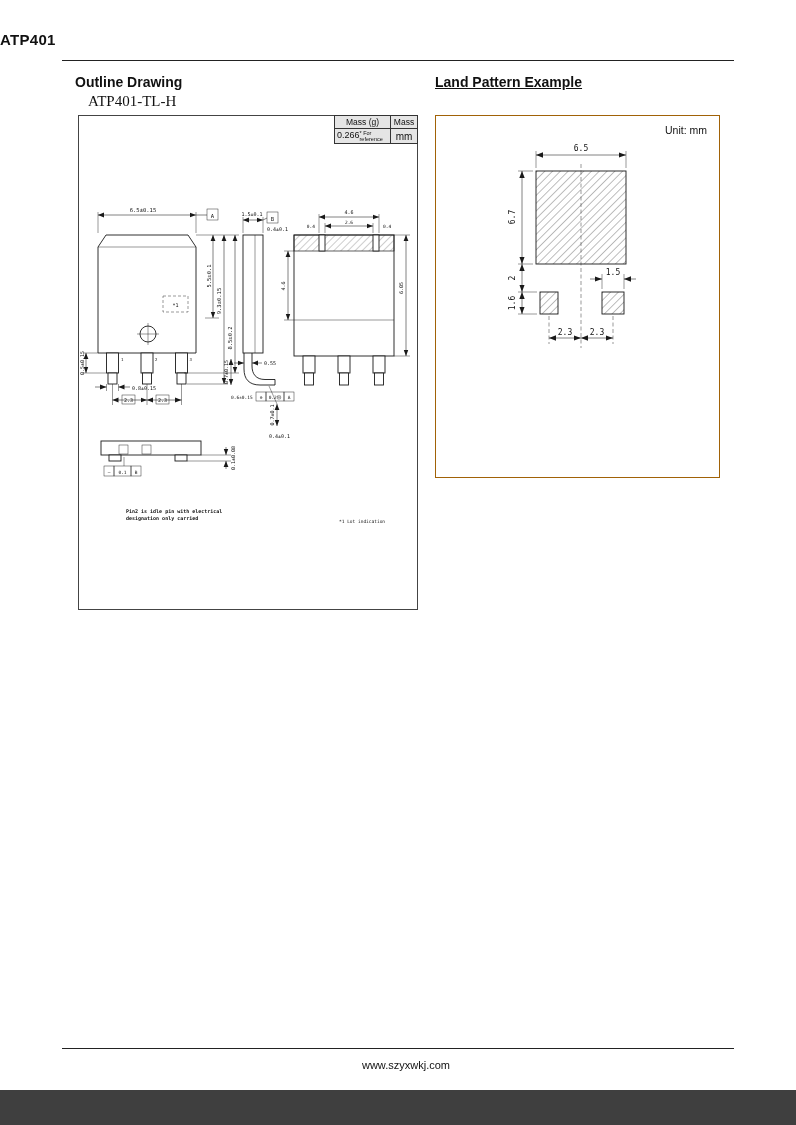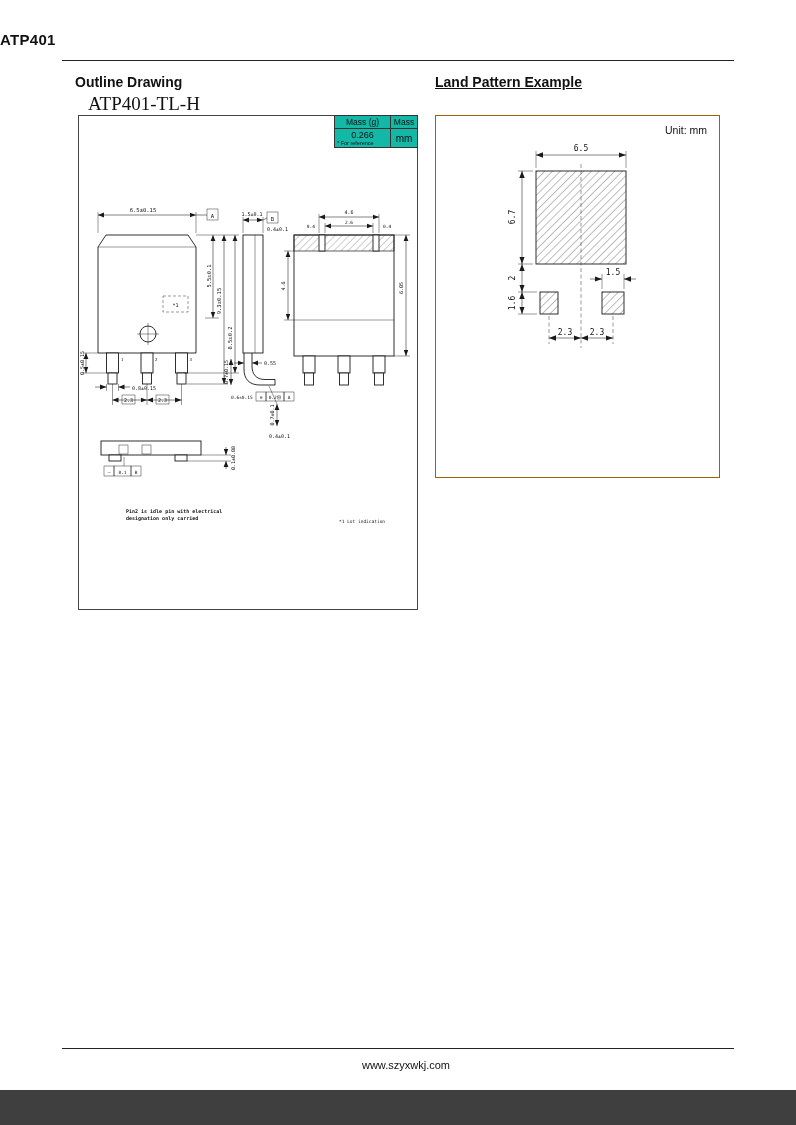--- a/index.html
+++ b/index.html
@@ -4,35 +4,35 @@
 <style>
   html,body{margin:0;padding:0;}
   body{width:796px;height:1125px;position:relative;background:#fff;
        font-family:"Liberation Sans",sans-serif;color:#111;overflow:hidden;}
   .title{position:absolute;top:31px;left:0;width:100%;text-align:left;
          font-size:15px;font-weight:bold;letter-spacing:.3px;}
   .title-rule{position:absolute;top:60px;left:62px;width:672px;border-top:1.8px solid #222;}
   .heading{position:absolute;font-size:14px;font-weight:bold;}
   .outline-heading{top:74px;left:75px;}
   .land-heading{top:74px;left:435px;text-decoration:underline;}
-  .part-number{position:absolute;top:93px;left:88px;font-family:"Liberation Serif",serif;font-size:19px;}
+  .part-number{position:absolute;top:93px;left:88px;font-family:"Liberation Serif",serif;font-size:15px;}
   .outline-box{position:absolute;top:115px;left:78px;width:340px;height:495px;
                border:1px solid #444;box-sizing:border-box;}
   .land-box{position:absolute;top:115px;left:435px;width:285px;height:363px;
             border:1px solid #a16207;box-sizing:border-box;}
   .unit-note{position:absolute;top:8px;right:12px;font-size:10.5px;}
   .outline-box svg,.land-box svg{position:absolute;left:0;top:0;}
   
   .mass-table{position:absolute;top:-1px;right:-1px;display:grid;
-              grid-template-columns:56px 26px;background:#14b8a6;
+              grid-template-columns:56px 26px;background:#e5e5e5;
               border:0.8px solid #333;z-index:2;}
   .mt-cell{text-align:center;font-size:8.5px;padding:1px 2px;box-sizing:border-box;}
   .mt-cell.c1{border-right:0.8px solid #333;}
   .mt-cell.r1{border-bottom:0.8px solid #333;}
-  .mt-val{display:flex;flex-direction:column;align-items:stretch;justify-content:center;}
+  .mt-val{display:flex;align-items:stretch;justify-content:center;}
   .mt-num{font-size:9px;text-align:center;}
   .mt-note{font-size:5.5px;text-align:left;line-height:6px;}
   .mt-unitv{display:flex;align-items:center;justify-content:center;font-size:10px;}
   
   .ln{fill:none;stroke:#1a1a1a;stroke-width:0.9;}
   .lw{fill:#fff;stroke:#1a1a1a;stroke-width:0.9;}
   .dim{fill:none;stroke:#1a1a1a;stroke-width:0.55;}
   .thin{fill:none;stroke:#1a1a1a;stroke-width:0.45;}
   .dash{stroke-dasharray:3 2;}
   .dashf{stroke-dasharray:4 2.5;}

